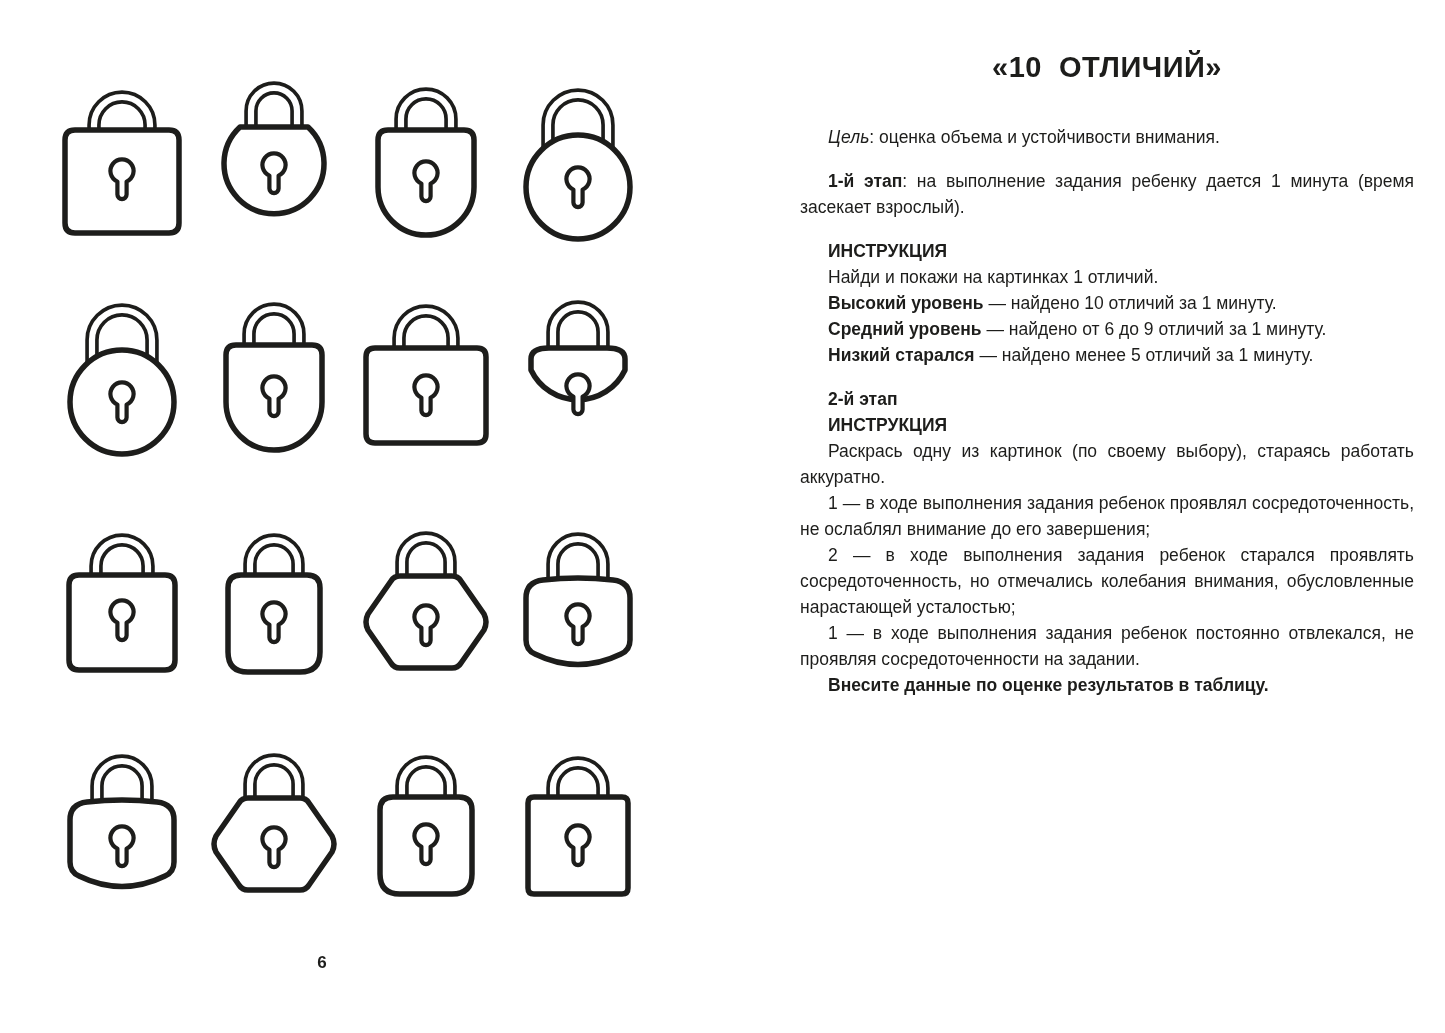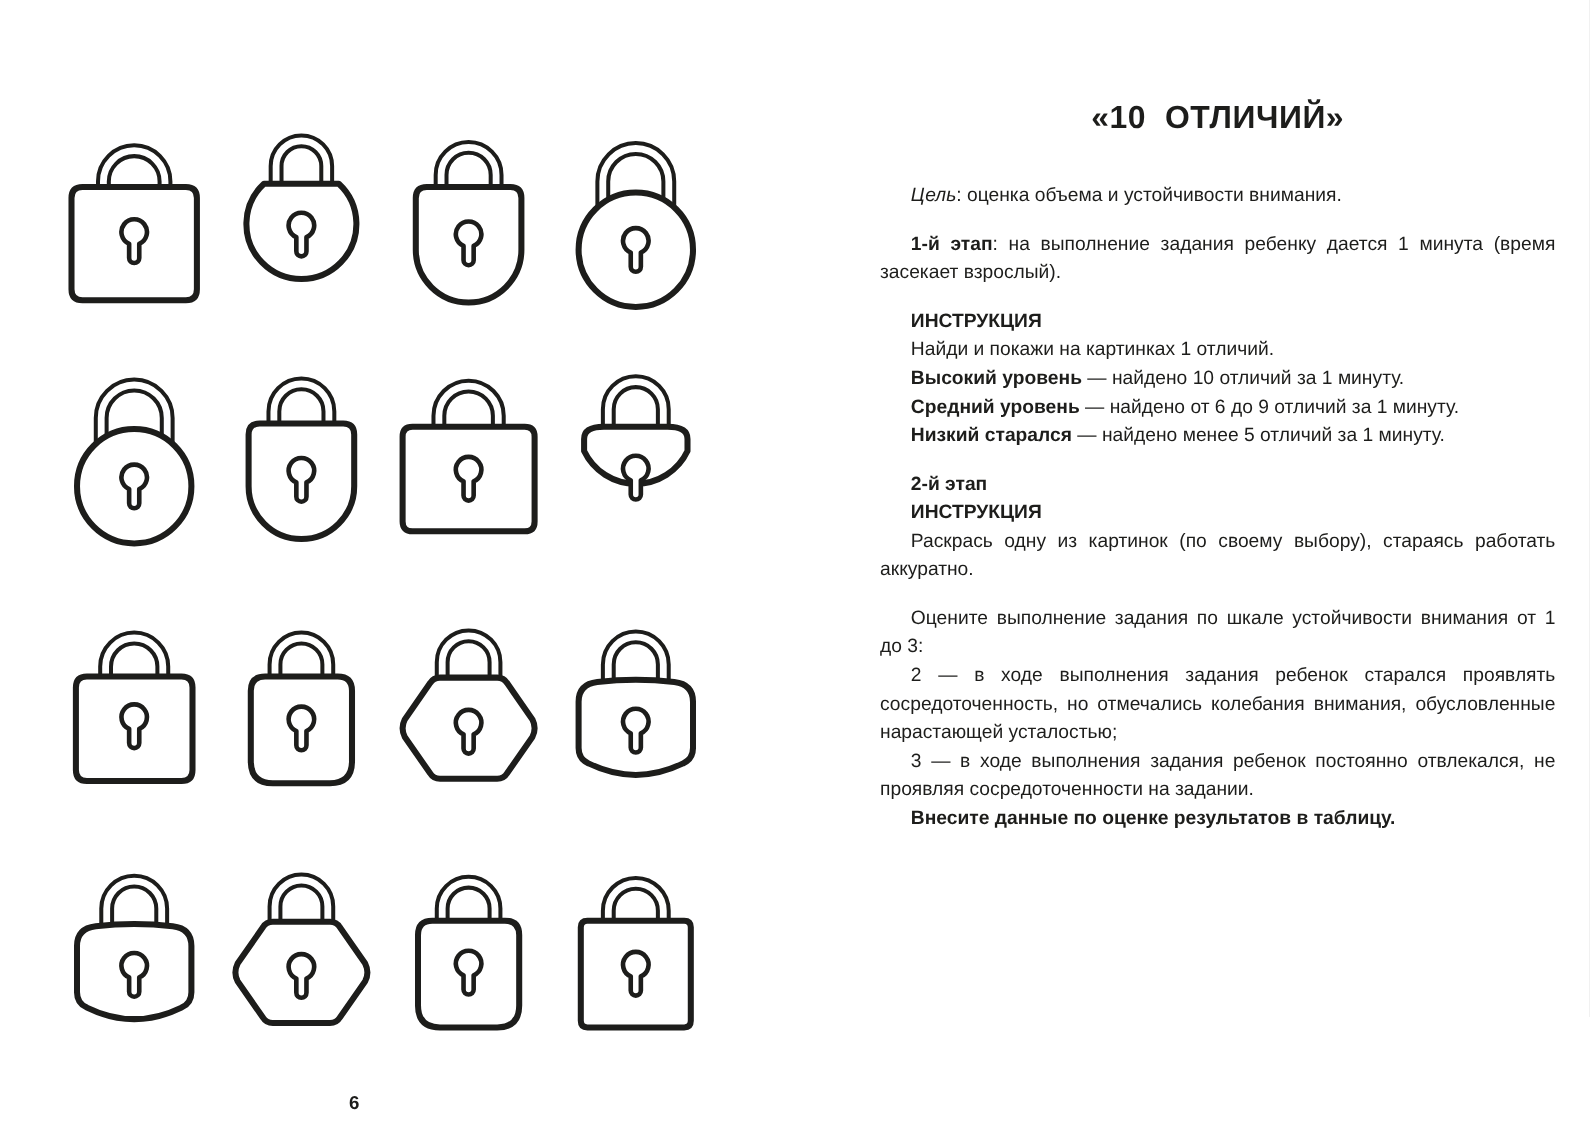--- a/index.html
+++ b/index.html
@@ -5,21 +5,21 @@
   * { margin:0; padding:0; box-sizing:border-box; }
   html,body { background:#e8e8e8; }
   .spread {
     position:relative;
     width:1445px; height:1033px;
     background:#ffffff;
     overflow:hidden;
     font-family:"Liberation Sans", sans-serif;
     color:#1d1d1b;
   }
-  .page { position:absolute; top:0; bottom:0;margin-top:40px; }
+  .page { position:absolute; top:0; bottom:0; }
   .page.left  { left:0;   width:722px; }
   .page.right { left:722px; width:723px; }
 
   
   .locks-grid { position:absolute; left:0; top:0; width:722px; height:1033px; }
   .lock-row { position:absolute; left:47px; display:flex; gap:2px; }
   .lock-row.r1 { top:55px; }
   .lock-row.r2 { top:270px; }
   .lock-row.r3 { top:500px; }
   .lock-row.r4 { top:722px; }
@@ -202,22 +202,22 @@
           <p class="gap "><span class="i-lead">Цель</span>: оценка объема и  устойчивости внимания.</p>
           <p class="gap "><span class="b-lead">1-й этап</span>: на выполнение задания ребенку дается 1 минута (время засекает взрослый).</p>
           <p class="gap b">ИНСТРУКЦИЯ</p>
           <p class="">Найди и покажи на картинках 1 отличий.</p>
           <p class=""><span class="b-lead">Высокий уровень</span> — найдено 10 отличий за 1 минуту.</p>
           <p class=""><span class="b-lead">Средний уровень</span> — найдено от 6 до 9 отличий за 1 минуту.</p>
           <p class=""><span class="b-lead">Низкий старался</span> — найдено менее 5 отличий за 1 минуту.</p>
           <p class="gap b">2-й этап</p>
           <p class="b">ИНСТРУКЦИЯ</p>
           <p class="">Раскрась одну из картинок (по своему выбору), стараясь работать  аккуратно.</p>
-          <p class="gap ">Оцените выполнение задания по шкале устойчивости внимания от 1 до 3:</p>
+          <p class="">1 — в ходе выполнения задания ребенок проявлял сосредоточенность, не ослаблял внимание до его завершения;</p>
           <p class="">2 — в ходе выполнения задания ребенок старался проявлять сосредоточенность, но отмечались  колебания внимания, обусловленные нарастающей усталостью;</p>
-          <p class="">3 — в ходе выполнения задания ребенок постоянно отвлекался, не проявляя сосредоточенности на задании.</p>
+          <p class="">1 — в ходе выполнения задания ребенок постоянно отвлекался, не проявляя сосредоточенности на задании.</p>
           <p class="b">Внесите данные по оценке результатов в таблицу.</p>
         </div>
     </div>
 
   </section>
 
 </div>
 
 </body></html>

